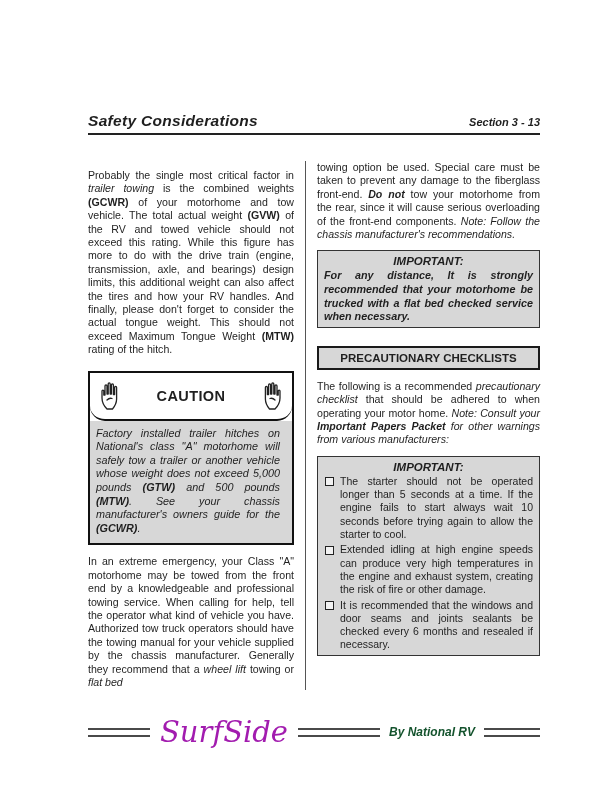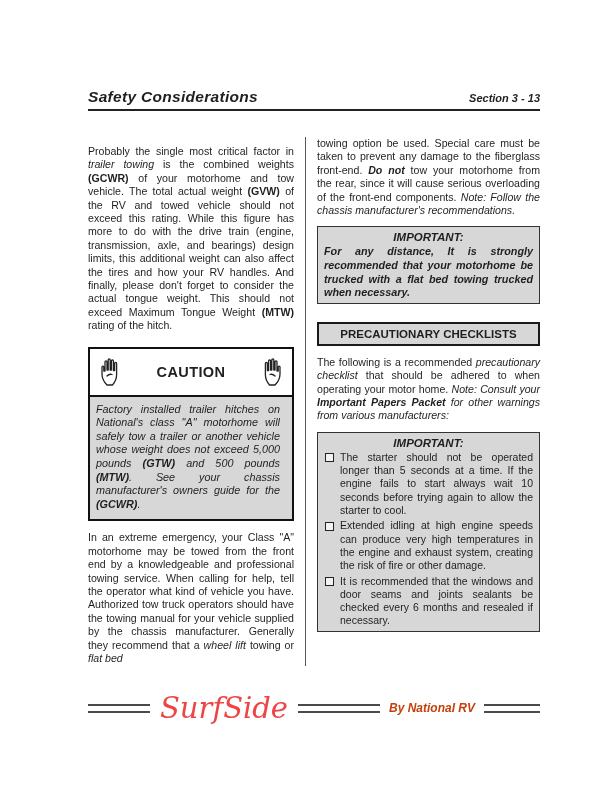--- a/index.html
+++ b/index.html
@@ -1,35 +1,35 @@
 <!DOCTYPE html>
 <html><head>
 <meta charset="utf-8">
 <style>
   html,body{margin:0;padding:0;background:#ffffff;}
   .page{position:relative;width:612px;height:741px;background:#fff;overflow:hidden;
-        font-family:"Liberation Sans",sans-serif;color:#1f1f1f;}
+        font-family:"Liberation Sans",sans-serif;color:#1f1f1f;margin-top:24px;}
   .content{position:absolute;left:88px;top:88px;width:452px;}
   .hdr{display:flex;justify-content:space-between;align-items:baseline;
        border-bottom:2.5px solid #222;padding-bottom:3px;}
   .hdr-title{font-size:15.5px;font-weight:bold;font-style:italic;letter-spacing:.3px;}
   .hdr-section{font-size:11px;font-weight:bold;font-style:italic;}
   .cols{display:flex;margin-top:24px;}
   .col-l{width:206px;}
   .vdiv{width:1px;background:#555;margin:2px 11px 0 11px;}
   .col-r{flex:1;min-width:0;}
   .h-box{border:2px solid #1a1a1a;background:#d7d7d7;text-align:center;
          font-weight:bold;font-size:11.5px;padding:4px 2px;}
   .para{font-size:10.6px;line-height:13.4px;text-align:justify;margin-top:10px;}
   .s-i{font-style:italic;}
   .s-b{font-weight:bold;}
   .s-bi{font-weight:bold;font-style:italic;}
   .caution{border:2px solid #111;margin-top:14px;}
   .caution-head{display:flex;align-items:center;justify-content:space-between;
-                padding:3px 9px;border-bottom:2px solid #111;background:#fff;height:40px;}
+                padding:3px 9px;border-bottom:2px solid #111;background:#fff;height:40px;border-radius:15px;}
   .caution-label{font-weight:bold;font-size:14.5px;letter-spacing:.4px;}
   .hand{width:26px;height:32px;}
   .hand.flip{transform:scaleX(-1);}
   .caution-body{background:#d7d7d7;font-style:italic;font-size:10.8px;line-height:13.6px;
                 padding:6px 12px 8px 6px;text-align:justify;}
   .imp{border:1.5px solid #333;background:#d7d7d7;padding:4px 6px 3px 6px;margin-top:9px;}
   .imp-title{text-align:center;font-weight:bold;font-style:italic;font-size:11.5px;}
   .imp-body{font-weight:bold;font-style:italic;font-size:10.8px;line-height:13.6px;
             text-align:justify;margin-top:2px;}
   .chk-item{display:flex;font-size:10.5px;line-height:13.3px;margin-top:2px;}
@@ -37,23 +37,23 @@
            margin:2.5px 6px 0 1px;}
   .chk-text{flex:1;text-align:justify;min-width:0;}
   .gap-emg{margin-top:18px;}
   .gap-prec{margin-top:18px;}
   .footer{position:absolute;left:88px;top:694px;width:452px;display:flex;align-items:center;}
   .dline{height:5px;border-top:2px solid #4a4a4a;border-bottom:2px solid #4a4a4a;}
   .dl-left{width:62px;}
   .dl-mid{flex:1;}
   .dl-right{width:56px;}
   .logo{font-family:"DejaVu Serif",serif;font-style:italic;font-size:29px;
-        line-height:28px;margin:0 10px;white-space:nowrap;color:#ef4444;}
+        line-height:28px;margin:0 10px;white-space:nowrap;color:#a21caf;}
   .byline{font-size:12px;font-weight:bold;font-style:italic;margin:0 9px;
-          white-space:nowrap;color:#c2410c;}
+          white-space:nowrap;color:#14532d;}
 </style>
 </head>
 <body>
 
 <div class="page">
   <div class="content">
 
     <div class="hdr">
       <span class="hdr-title">Safety Considerations</span>
       <span class="hdr-section">Section 3 - 13</span>
@@ -82,21 +82,21 @@
         <div class="para"><span>In an extreme emergency, your Class "A" motorhome may be towed from the front end by a knowledgeable and professional towing service.  When calling for help, tell the operator what kind of vehicle you have. Authorized tow truck operators should have the towing manual for your vehicle supplied by the chassis manufacturer. Generally they recommend that a </span><span class="s-i">wheel lift</span><span> towing or </span><span class="s-i">flat bed</span></div>
       </div>
 
       <div class="vdiv"></div>
 
       <div class="col-r">
         <div class="para" style="margin-top:2px;"><span>towing option be used. Special care must be taken to prevent any damage to the fiberglass front-end. </span><span class="s-bi">Do not</span><span> tow your motorhome from the rear, since it will cause serious overloading of the front-end components. </span><span class="s-i">Note: Follow the chassis manufacturer's recommendations.</span></div>
 
         <div class="imp">
           <div class="imp-title">IMPORTANT:</div>
-          <div class="imp-body">For any distance, It is strongly recommended that your motorhome be trucked with a flat bed towing trucked when necessary.</div>
+          <div class="imp-body">For any distance, It is strongly recommended that your motorhome be trucked with a flat bed checked service when necessary.</div>
         </div>
 
         <div class="h-box gap-prec">PRECAUTIONARY CHECKLISTS</div>
         <div class="para"><span>The following is a recommended </span><span class="s-i">precautionary checklist</span><span> that should be adhered to when operating your motor home. </span><span class="s-i">Note: Consult your </span><span class="s-bi">Important Papers Packet</span><span class="s-i"> for other warnings from various manufacturers:</span></div>
 
         <div class="imp">
           <div class="imp-title">IMPORTANT:</div>
           <div class="chk-item">
             <span class="chk-box"></span>
             <span class="chk-text">The starter should not be operated longer than 5 seconds at a time.  If the engine fails to start always wait 10 seconds before trying again to allow the starter to cool.</span>

